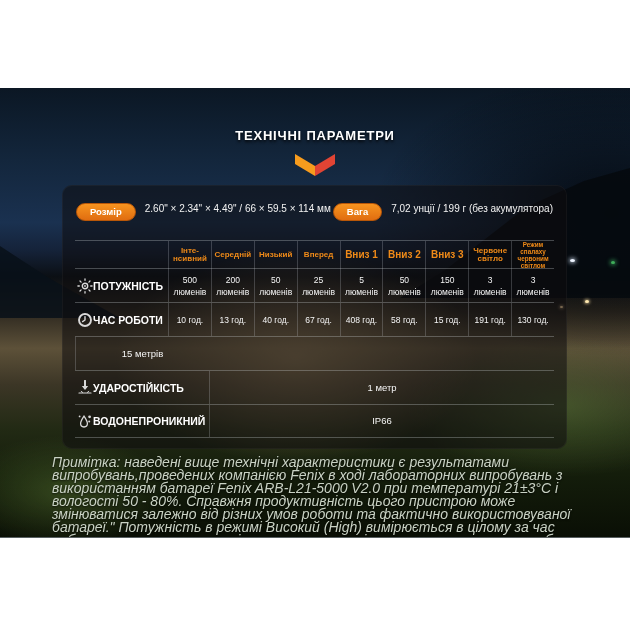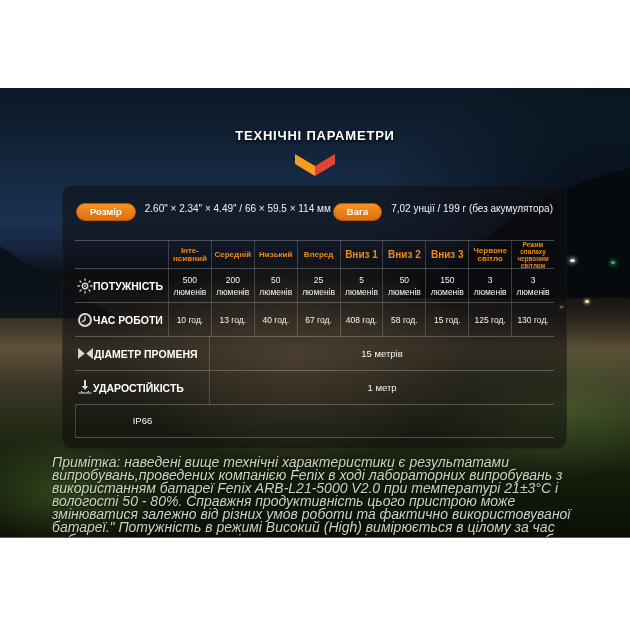--- a/index.html
+++ b/index.html
@@ -159,49 +159,51 @@
             </svg>
             <span>ЧАС РОБОТИ</span>
           </div>
           <div class="cell">10 год.</div>
           <div class="cell">13 год.</div>
           <div class="cell">40 год.</div>
           <div class="cell">67 год.</div>
           <div class="cell">408 год.</div>
           <div class="cell">58 год.</div>
           <div class="cell">15 год.</div>
-          <div class="cell">125 год.</div>
+          <div class="cell">191 год.</div>
           <div class="cell">130 год.</div>
         </div>
 
         <div class="row body wide">
-          <div class="lcell">
-            <svg width="17" height="13" viewBox="0 0 18 14">
-              <path d="M1 1 L8.2 7 L1 13 Z" fill="#d9d9d9"></path>
-              <path d="M17 1 L9.8 7 L17 13 Z" fill="#d9d9d9"></path>
-            </svg>
-            <span>ДІАМЕТР ПРОМЕНЯ</span>
-          </div>
           <div class="cell single">15 метрів</div>
         </div>
 
         <div class="row body wide">
           <div class="lcell">
             <svg width="16" height="16" viewBox="0 0 16 16">
               <path d="M8 0.8 V7.4" stroke="#d9d9d9" stroke-width="2" stroke-linecap="round"></path>
               <path d="M4.8 6 L8 10 L11.2 6 Z" fill="#d9d9d9"></path>
               <path d="M2 13 H14" stroke="#d9d9d9" stroke-width="1.2" stroke-linecap="round"></path>
               <path d="M4.2 11.4 L5.6 12.4 M11.8 11.4 L10.4 12.4" stroke="#d9d9d9" stroke-width="1" stroke-linecap="round"></path>
             </svg>
             <span>УДАРОСТІЙКІСТЬ</span>
           </div>
           <div class="cell single">1 метр</div>
         </div>
 
         <div class="row body wide last">
+          <div class="lcell">
+            <svg width="16" height="16" viewBox="0 0 16 16">
+              <path d="M7 3.2 C7 3.2 3.6 8.2 3.6 10.6 a3.4 3.4 0 0 0 6.8 0 C10.4 8.2 7 3.2 7 3.2 Z" fill="none" stroke="#d9d9d9" stroke-width="1.3"></path>
+              <circle cx="12.6" cy="3.8" r="1.4" fill="#d9d9d9"></circle>
+              <circle cx="12.2" cy="8.6" r="1" fill="#d9d9d9"></circle>
+              <circle cx="2.6" cy="3.4" r="0.9" fill="#d9d9d9"></circle>
+            </svg>
+            <span>ВОДОНЕПРОНИКНИЙ</span>
+          </div>
           <div class="cell single">IP66</div>
         </div>
       </div>
     </div>
 
     <div class="footnote">Примітка: наведені вище технічні характеристики є результатами випробувань,проведених компанією Fenix в ході лабораторних випробувань з використанням батареї Fenix ARB-L21-5000 V2.0 при температурі 21±3°C і вологості 50 - 80%. Справжня продуктивність цього пристрою може змінюватися залежно від різних умов роботи та фактично використовуваної батареї." Потужність в режимі Високий (High) вимірюється в цілому за час роботи, включаючи потужність на знижених рівнях через температуру або захисний механізм в конструкції.</div>
   </div>
 </div>
 
 </body></html>

